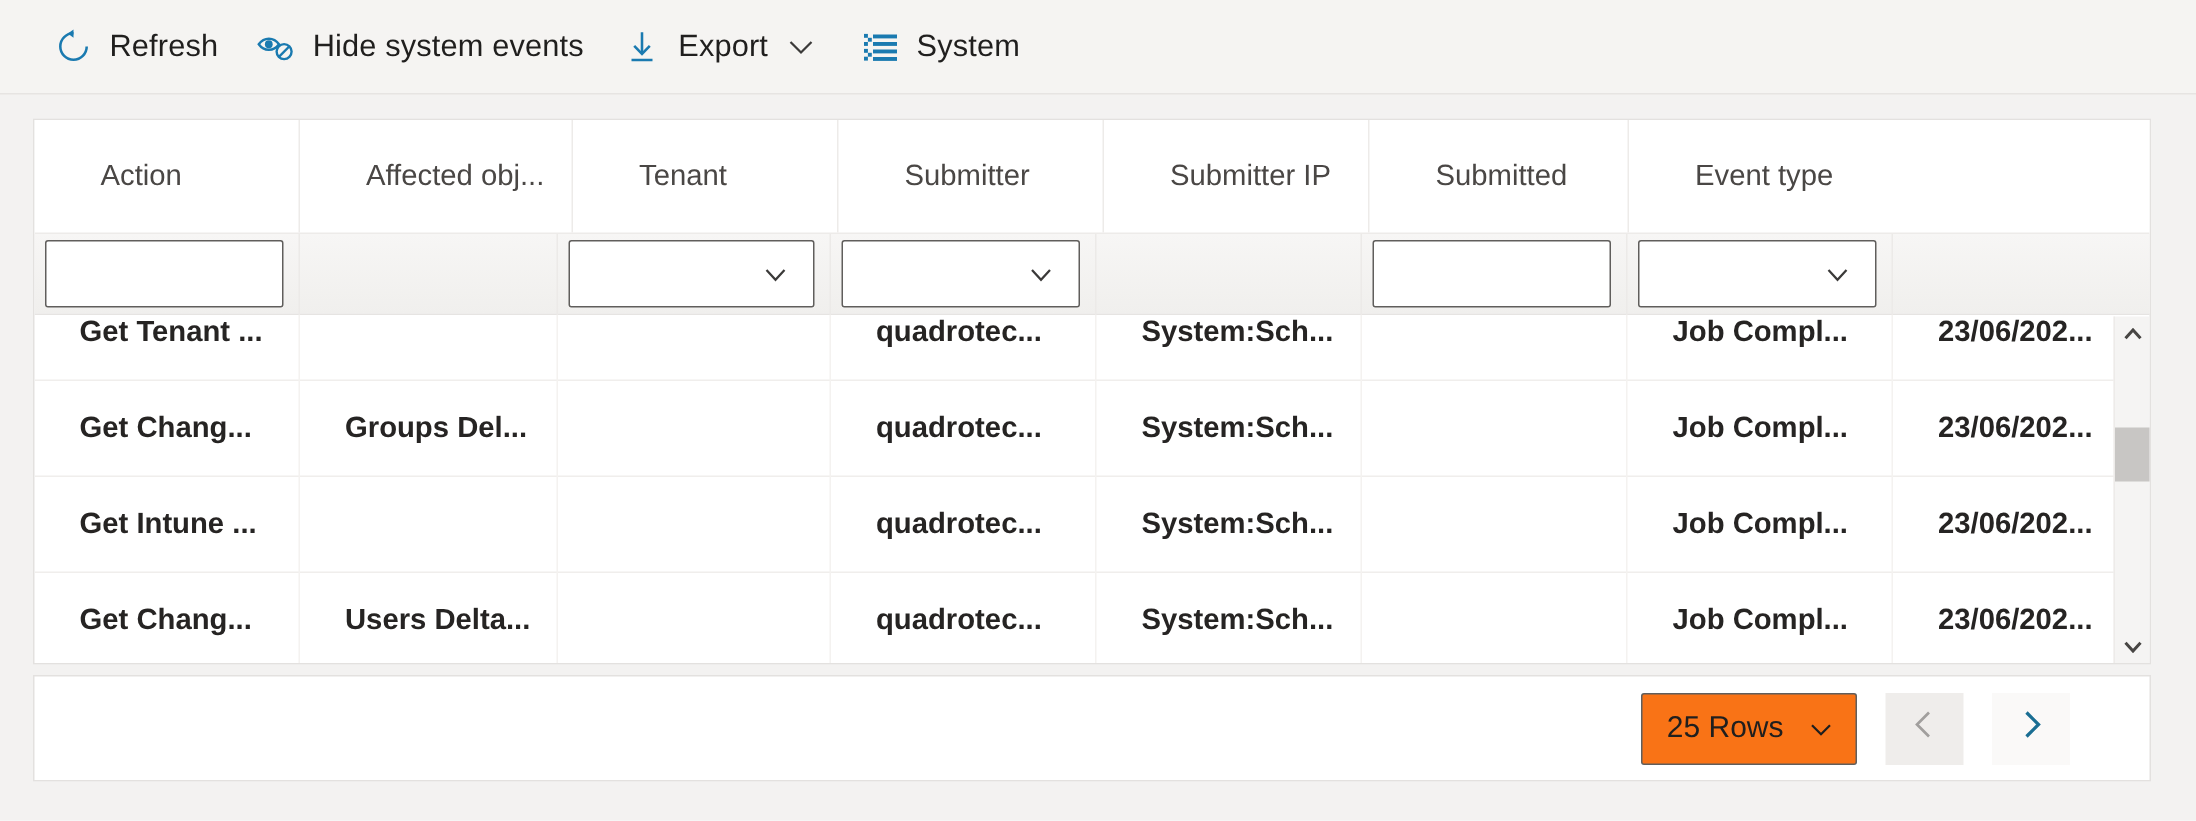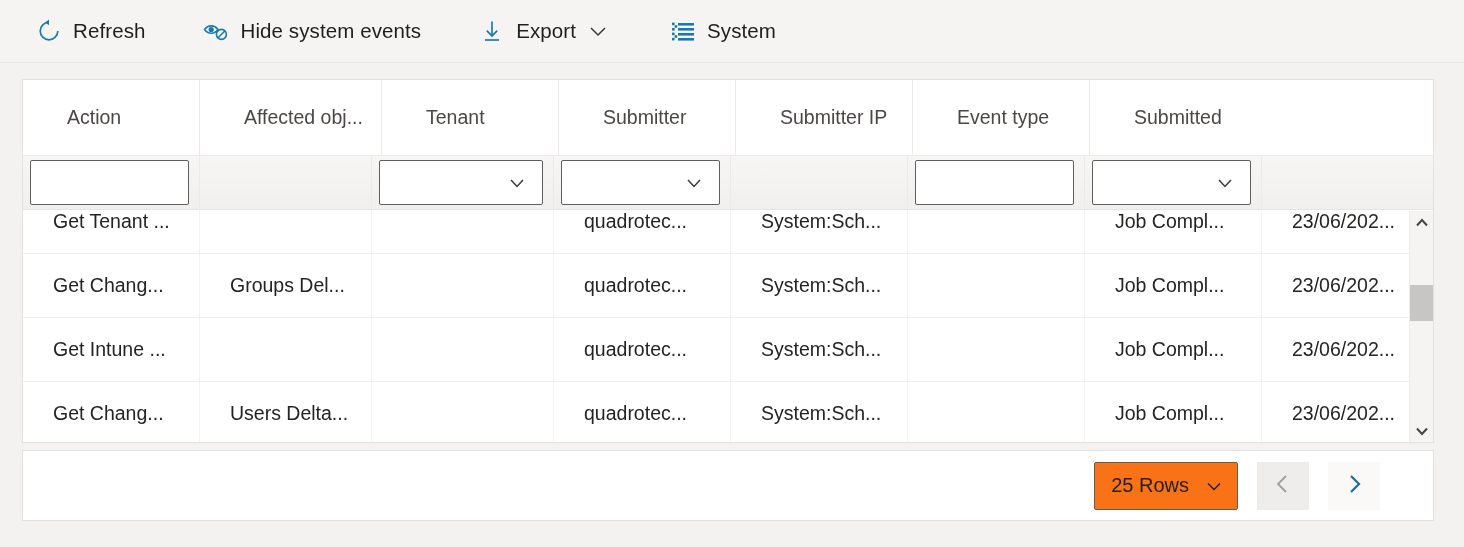--- a/index.html
+++ b/index.html
@@ -12,21 +12,20 @@
   }
 
   
   #toolbar {
     position: absolute; left: 0; top: 0;
     width: 1464px; height: 63px;
     background: #f5f4f2;
     border-bottom: 1px solid #e6e4e2;
     display: flex; align-items: center;
     padding-left: 36px;
-    gap: 32px;
   }
   .tb-item {
     display: flex; align-items: center;
     height: 40px;
     margin-right: 26px;
     cursor: pointer;
     white-space: nowrap;
   }
   .tb-icon {
     display: flex; align-items: center; justify-content: center;
@@ -118,20 +117,21 @@
   }
   .dcell {
     display: flex; align-items: center;
     height: 64px;
     padding-left: 30px;
     font-size: 19.5px;
     color: #262423;
     border-right: 1px solid #f4f2f0;
     overflow: hidden;
     white-space: nowrap;
+    font-weight: bold;
   }
   .dcell:last-child { border-right: none; }
 
   
   #vscroll {
     position: absolute; right: 0; top: 131px;
     width: 24px; height: 232px;
     background: #f5f4f3;
     border-left: 1px solid #edebe9;
     display: flex; flex-direction: column; align-items: center;
@@ -249,22 +249,22 @@
 </div>
 
 <div id="grid-panel">
 
   <div class="grid-row" id="header-row">
       <div class="hcell" style="width: 177px; flex: 0 0 177px;">Action</div>
       <div class="hcell" style="width: 182px; flex: 0 0 182px;">Affected obj...</div>
       <div class="hcell" style="width: 177px; flex: 0 0 177px;">Tenant</div>
       <div class="hcell" style="width: 177px; flex: 0 0 177px;">Submitter</div>
       <div class="hcell" style="width: 177px; flex: 0 0 177px;">Submitter IP</div>
+      <div class="hcell" style="width: 173px; flex: 0 0 173px;">Submitted</div>
       <div class="hcell" style="width: 177px; flex: 0 0 177px;">Event type</div>
-      <div class="hcell" style="width: 173px; flex: 0 0 173px;">Submitted</div>
     </div>
 
   <div class="grid-row" id="filter-row">
       <div class="fcell" style="width: 177px; flex: 0 0 177px;">
         <div class="filter-input"></div>
       </div>
       <div class="fcell" style="width: 172px; flex: 0 0 172px;"></div>
       <div class="fcell" style="width: 182px; flex: 0 0 182px;">
         <div class="filter-select">
           <svg width="26" height="26" viewBox="0 0 26 26">

